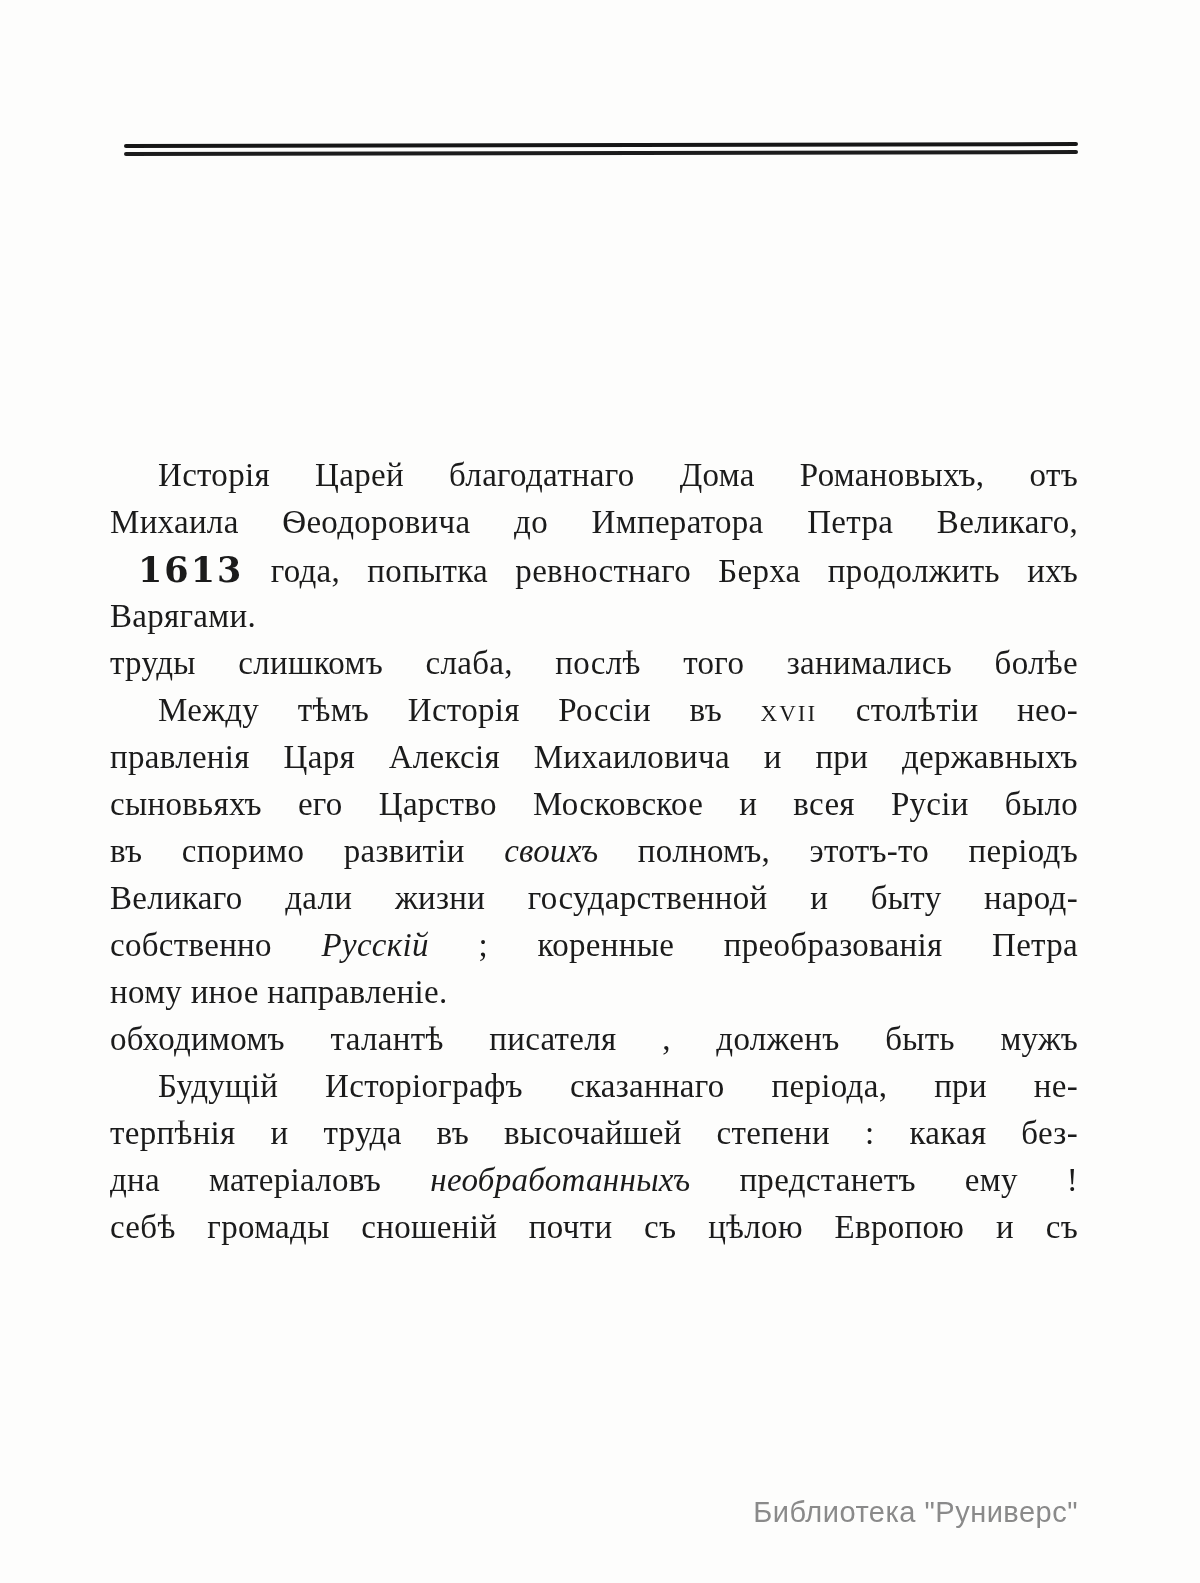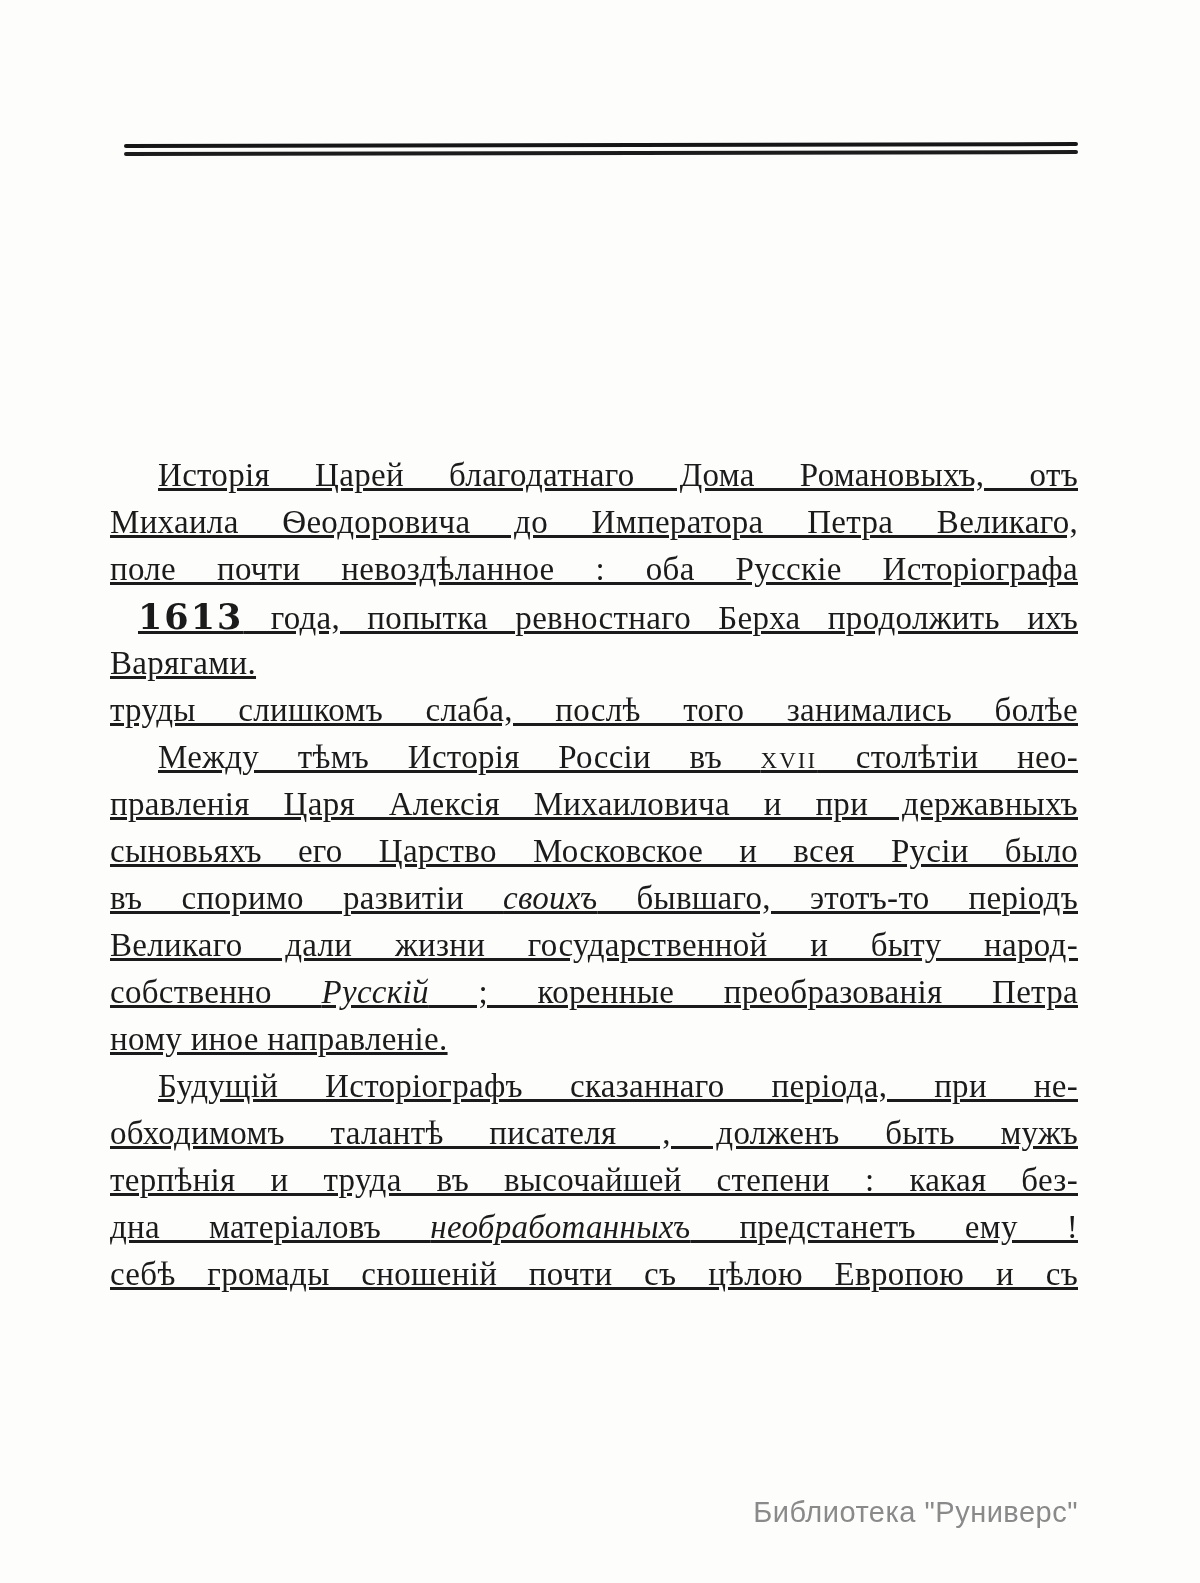--- a/index.html
+++ b/index.html
@@ -43,21 +43,20 @@
     top: 452px;
     width: 968px;
     font-family: "Liberation Serif", "DejaVu Serif", serif;
     font-size: 33px;
     line-height: 47px;
     color: #1b1b1b;
     letter-spacing: 0.3px;
   }
   .paragraph {
     margin: 0;
-    text-decoration: underline;
   }
   .line {
     text-align: justify;
     text-align-last: justify;
     white-space: normal;
     height: 47px;
   }
   .line.indent {
     padding-left: 48px;
   }
@@ -96,37 +95,36 @@
 
   <div class="rule">
     <div class="bar1"></div>
     <div class="bar2"></div>
   </div>
 
   <div class="text-block">
       <div class="paragraph">
         <div class="line indent"><span class="seg normal">Исторія Царей благодатнаго Дома Романовыхъ, отъ</span></div>
         <div class="line"><span class="seg normal">Михаила Ѳеодоровича до Императора Петра Великаго,</span></div>
-        <div class="line"><span class="seg normal">поле почти невоздѣланное : оба Русскіе Исторіографа</span></div>
         <div class="line"><span class="seg bold">1613</span><span class="seg normal"> года, попытка ревностнаго Берха продолжить ихъ</span></div>
         <div class="line end"><span class="seg normal">Варягами.</span></div>
         <div class="line"><span class="seg normal">труды слишкомъ слаба, послѣ того занимались болѣе</span></div>
       </div>
       <div class="paragraph">
         <div class="line indent"><span class="seg normal">Между тѣмъ Исторія Россіи въ </span><span class="seg smallcaps">xvii</span><span class="seg normal"> столѣтіи нео-</span></div>
         <div class="line"><span class="seg normal">правленія Царя Алексія Михаиловича и при державныхъ</span></div>
         <div class="line"><span class="seg normal">сыновьяхъ его Царство Московское и всея Русіи было</span></div>
-        <div class="line"><span class="seg normal">въ споримо развитіи </span><span class="seg italic">своихъ</span><span class="seg normal"> бывшаго, этотъ-то періодъ</span></div>
+        <div class="line"><span class="seg normal">въ споримо развитіи </span><span class="seg italic">своихъ</span><span class="seg normal"> полномъ, этотъ-то періодъ</span></div>
         <div class="line"><span class="seg normal">Великаго дали жизни государственной и быту народ-</span></div>
         <div class="line"><span class="seg normal">собственно </span><span class="seg italic">Русскій</span><span class="seg normal"> ; коренные преобразованія Петра</span></div>
         <div class="line end"><span class="seg normal">ному иное направленіе.</span></div>
       </div>
       <div class="paragraph">
+        <div class="line"><span class="seg normal">обходимомъ талантѣ писателя , долженъ быть мужъ</span></div>
         <div class="line indent"><span class="seg normal">Будущій Исторіографъ сказаннаго періода, при не-</span></div>
-        <div class="line"><span class="seg normal">обходимомъ талантѣ писателя , долженъ быть мужъ</span></div>
         <div class="line"><span class="seg normal">терпѣнія и труда въ высочайшей степени : какая без-</span></div>
         <div class="line"><span class="seg normal">дна матеріаловъ </span><span class="seg italic">необработанныхъ</span><span class="seg normal"> предстанетъ ему !</span></div>
         <div class="line"><span class="seg normal">себѣ громады сношеній почти съ цѣлою Европою и съ</span></div>
       </div>
     </div>
 
   <div class="watermark">Библиотека "Руниверс"</div>
 
 </div>
 

